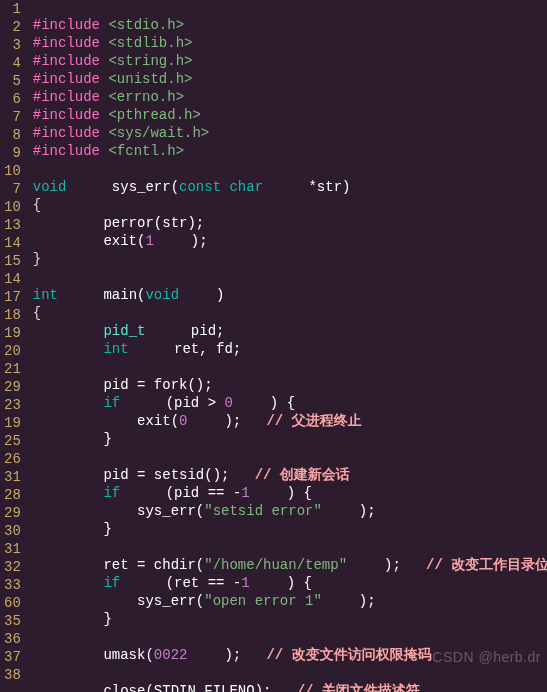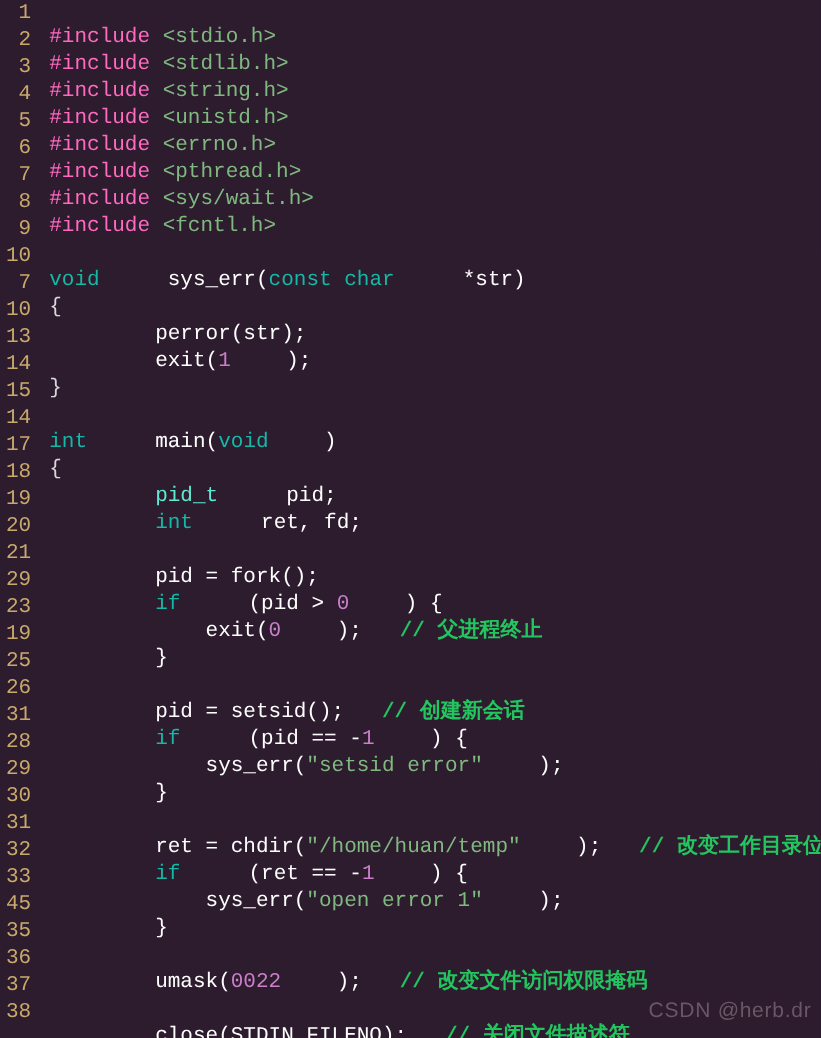--- a/index.html
+++ b/index.html
@@ -38,25 +38,25 @@
   }
   .code .line { height: 18px; }
   .tok-pp   { color: #ff6ac1; }      
   .tok-hdr  { color: #7fb97f; }      
   .tok-kw   { color: #14b8a6; }      
   .tok-type { color: #5eead4; }      
   .tok-id   { color: #ffffff; padding-left: 37px; }      
   .tok-num  { color: #c97fc9; }      
   .tok-str  { color: #7fb97f; }      
   .tok-punc { color: #d8d8d8; }
-  .tok-cmt  { color: #22c55e; font-weight: bold; }
+  .tok-cmt  { color: #fca5a5; font-weight: bold; }
   .watermark {
     position: absolute;
     right: 6px;
-    bottom: 10px;
+    bottom: 26px;
     color: #6a5766;
     font-size: 14px;
     letter-spacing: 0.5px;
     pointer-events: none;
     font-family: sans-serif;
   }
 </style>
 </head>
 <body>
 
@@ -88,21 +88,21 @@
       <div class="ln">19</div>
       <div class="ln">25</div>
       <div class="ln">26</div>
       <div class="ln">31</div>
       <div class="ln">28</div>
       <div class="ln">29</div>
       <div class="ln">30</div>
       <div class="ln">31</div>
       <div class="ln">32</div>
       <div class="ln">33</div>
-      <div class="ln">45</div>
+      <div class="ln">60</div>
       <div class="ln">35</div>
       <div class="ln">36</div>
       <div class="ln">37</div>
       <div class="ln">38</div>
     </div>
   <div class="code" id="code"><div class="line"><span class="tok-pp">#include </span><span class="tok-hdr">&lt;stdio.h&gt;</span></div><div class="line"><span class="tok-pp">#include </span><span class="tok-hdr">&lt;stdlib.h&gt;</span></div><div class="line"><span class="tok-pp">#include </span><span class="tok-hdr">&lt;string.h&gt;</span></div><div class="line"><span class="tok-pp">#include </span><span class="tok-hdr">&lt;unistd.h&gt;</span></div><div class="line"><span class="tok-pp">#include </span><span class="tok-hdr">&lt;errno.h&gt;</span></div><div class="line"><span class="tok-pp">#include </span><span class="tok-hdr">&lt;pthread.h&gt;</span></div><div class="line"><span class="tok-pp">#include </span><span class="tok-hdr">&lt;sys/wait.h&gt;</span></div><div class="line"><span class="tok-pp">#include </span><span class="tok-hdr">&lt;fcntl.h&gt;</span></div><div class="line">&nbsp;</div><div class="line"><span class="tok-kw">void</span><span class="tok-id"> sys_err(</span><span class="tok-kw">const char</span><span class="tok-id"> *str)</span></div><div class="line"><span class="tok-punc">{</span></div><div class="line"><span class="tok-id">    perror(str);</span></div><div class="line"><span class="tok-id">    exit(</span><span class="tok-num">1</span><span class="tok-id">);</span></div><div class="line"><span class="tok-punc">}</span></div><div class="line">&nbsp;</div><div class="line"><span class="tok-kw">int</span><span class="tok-id"> main(</span><span class="tok-kw">void</span><span class="tok-id">)</span></div><div class="line"><span class="tok-punc">{</span></div><div class="line"><span class="tok-id">    </span><span class="tok-type">pid_t</span><span class="tok-id"> pid;</span></div><div class="line"><span class="tok-id">    </span><span class="tok-kw">int</span><span class="tok-id"> ret, fd;</span></div><div class="line">&nbsp;</div><div class="line"><span class="tok-id">    pid = fork();</span></div><div class="line"><span class="tok-id">    </span><span class="tok-kw">if</span><span class="tok-id"> (pid &gt; </span><span class="tok-num">0</span><span class="tok-id">) {</span></div><div class="line"><span class="tok-id">        exit(</span><span class="tok-num">0</span><span class="tok-id">);   </span><span class="tok-cmt">// 父进程终止</span></div><div class="line"><span class="tok-id">    }</span></div><div class="line">&nbsp;</div><div class="line"><span class="tok-id">    pid = setsid();   </span><span class="tok-cmt">// 创建新会话</span></div><div class="line"><span class="tok-id">    </span><span class="tok-kw">if</span><span class="tok-id"> (pid == -</span><span class="tok-num">1</span><span class="tok-id">) {</span></div><div class="line"><span class="tok-id">        sys_err(</span><span class="tok-str">"setsid error"</span><span class="tok-id">);</span></div><div class="line"><span class="tok-id">    }</span></div><div class="line">&nbsp;</div><div class="line"><span class="tok-id">    ret = chdir(</span><span class="tok-str">"/home/huan/temp"</span><span class="tok-id">);   </span><span class="tok-cmt">// 改变工作目录位置</span></div><div class="line"><span class="tok-id">    </span><span class="tok-kw">if</span><span class="tok-id"> (ret == -</span><span class="tok-num">1</span><span class="tok-id">) {</span></div><div class="line"><span class="tok-id">        sys_err(</span><span class="tok-str">"open error 1"</span><span class="tok-id">);</span></div><div class="line"><span class="tok-id">    }</span></div><div class="line">&nbsp;</div><div class="line"><span class="tok-id">    umask(</span><span class="tok-num">0022</span><span class="tok-id">);   </span><span class="tok-cmt">// 改变文件访问权限掩码</span></div><div class="line">&nbsp;</div><div class="line"><span class="tok-id">    close(STDIN_FILENO);   </span><span class="tok-cmt">// 关闭文件描述符</span></div></div>
 </div>
 
 <div class="watermark">CSDN @herb.dr</div>
 

